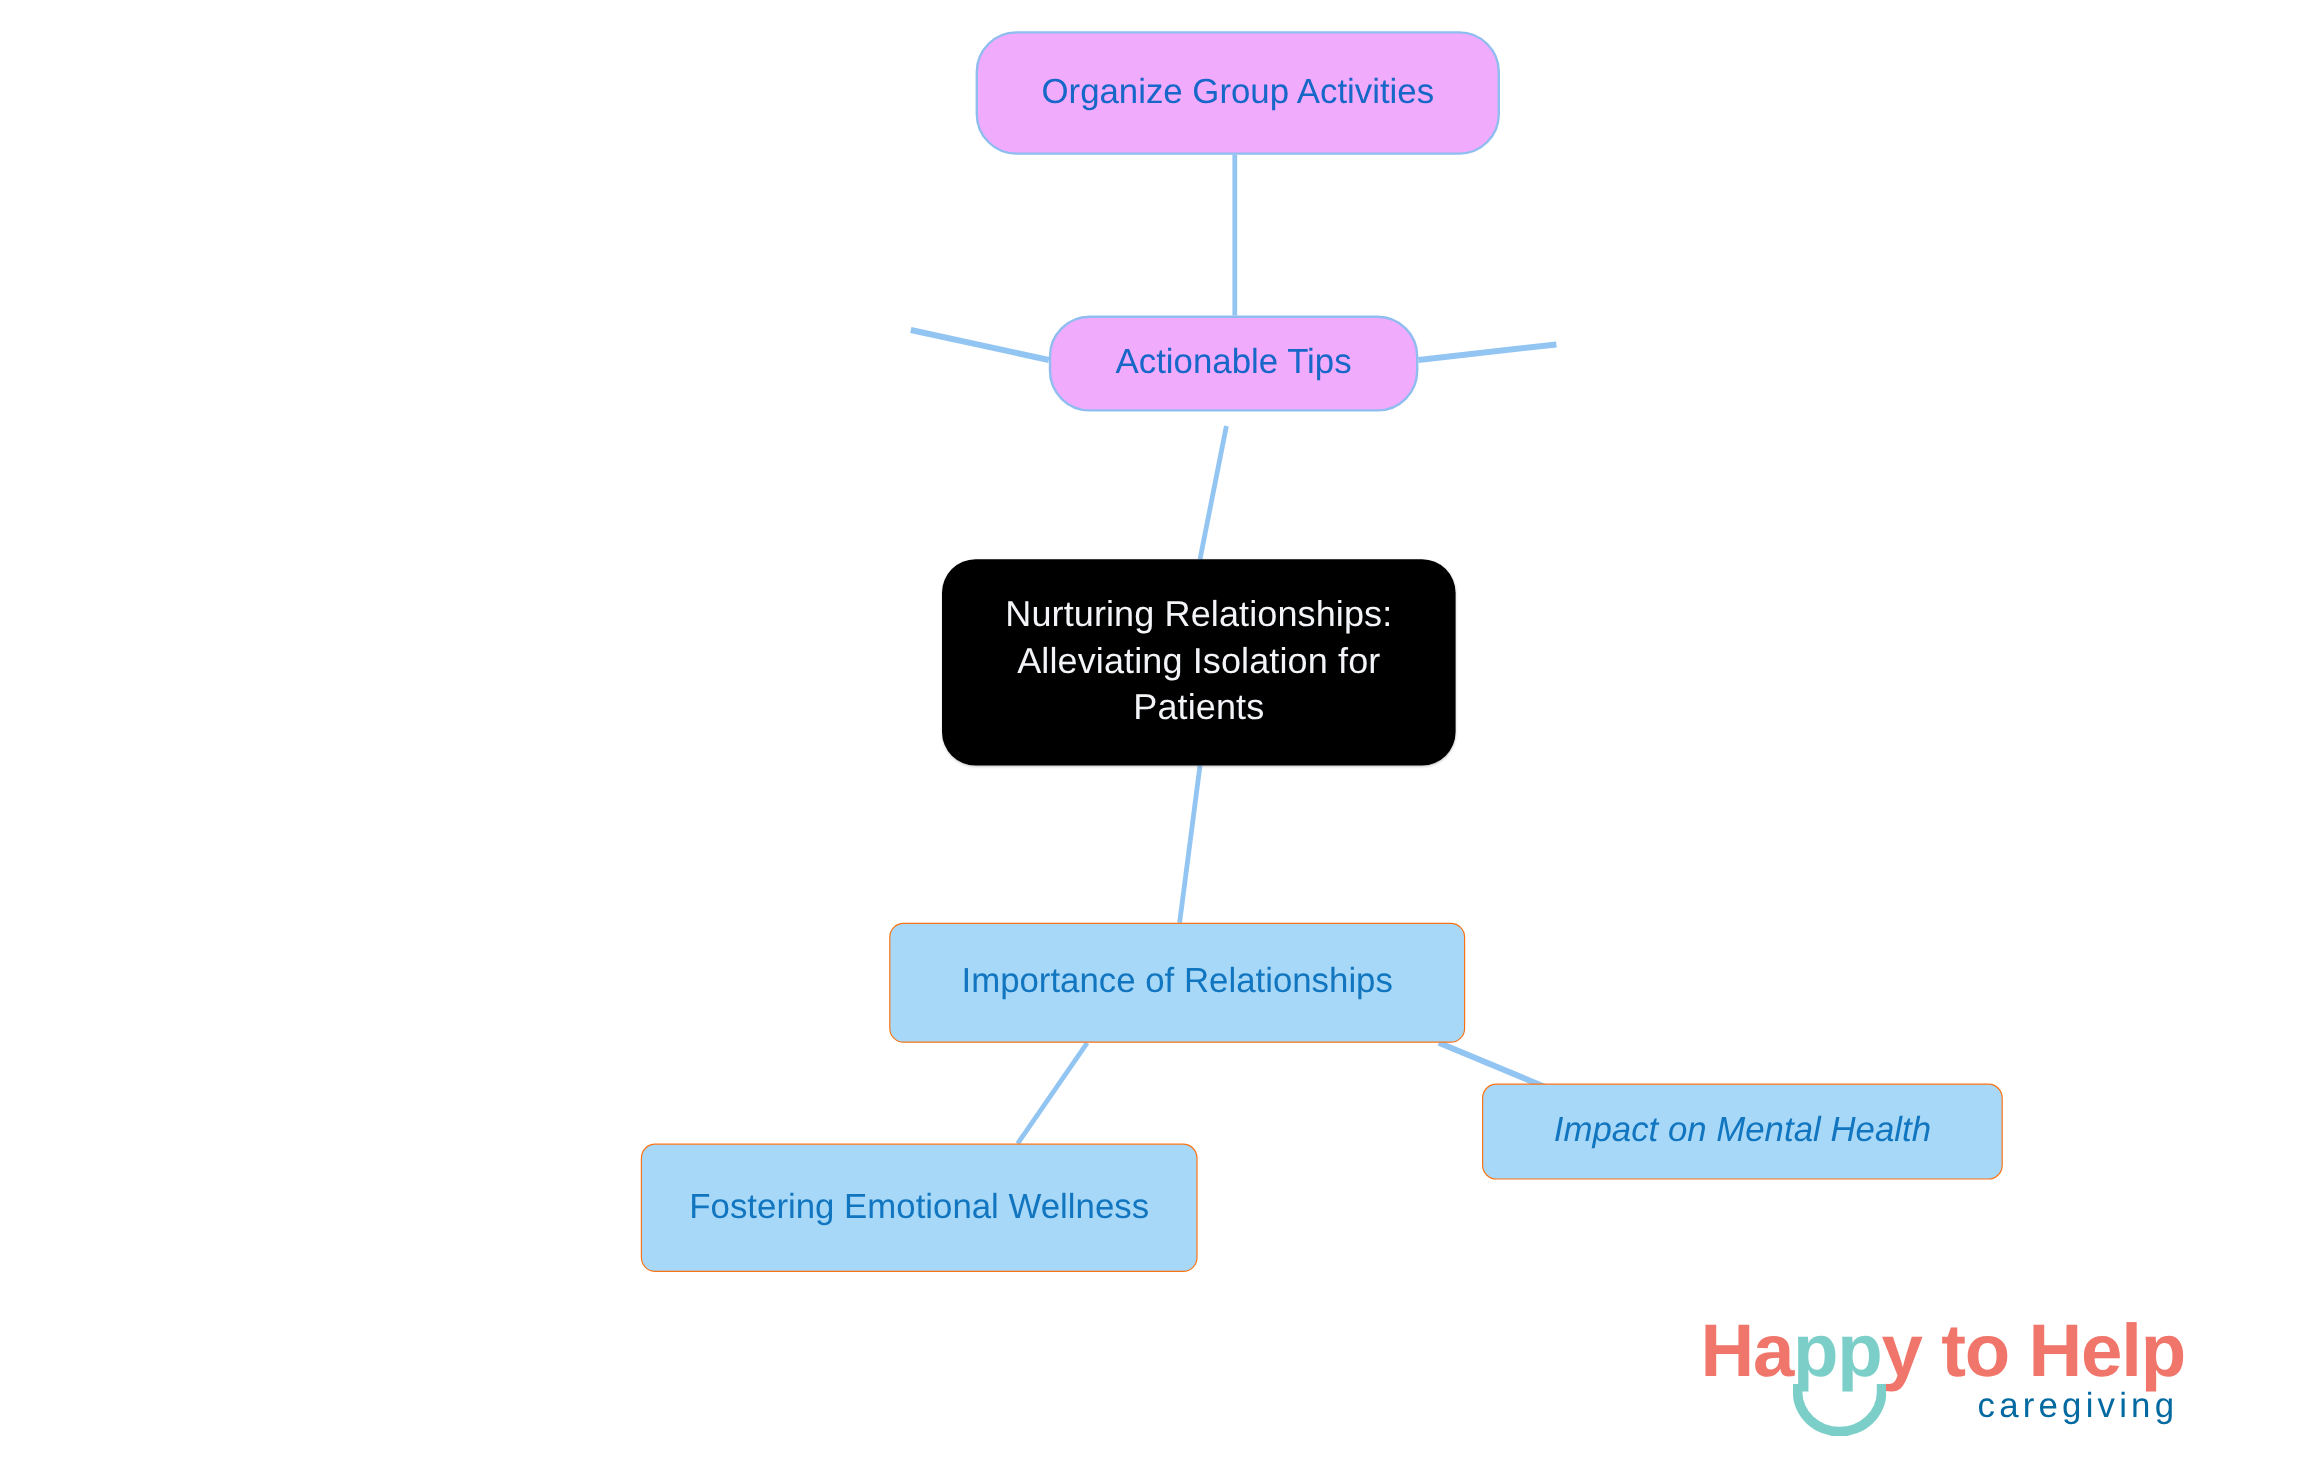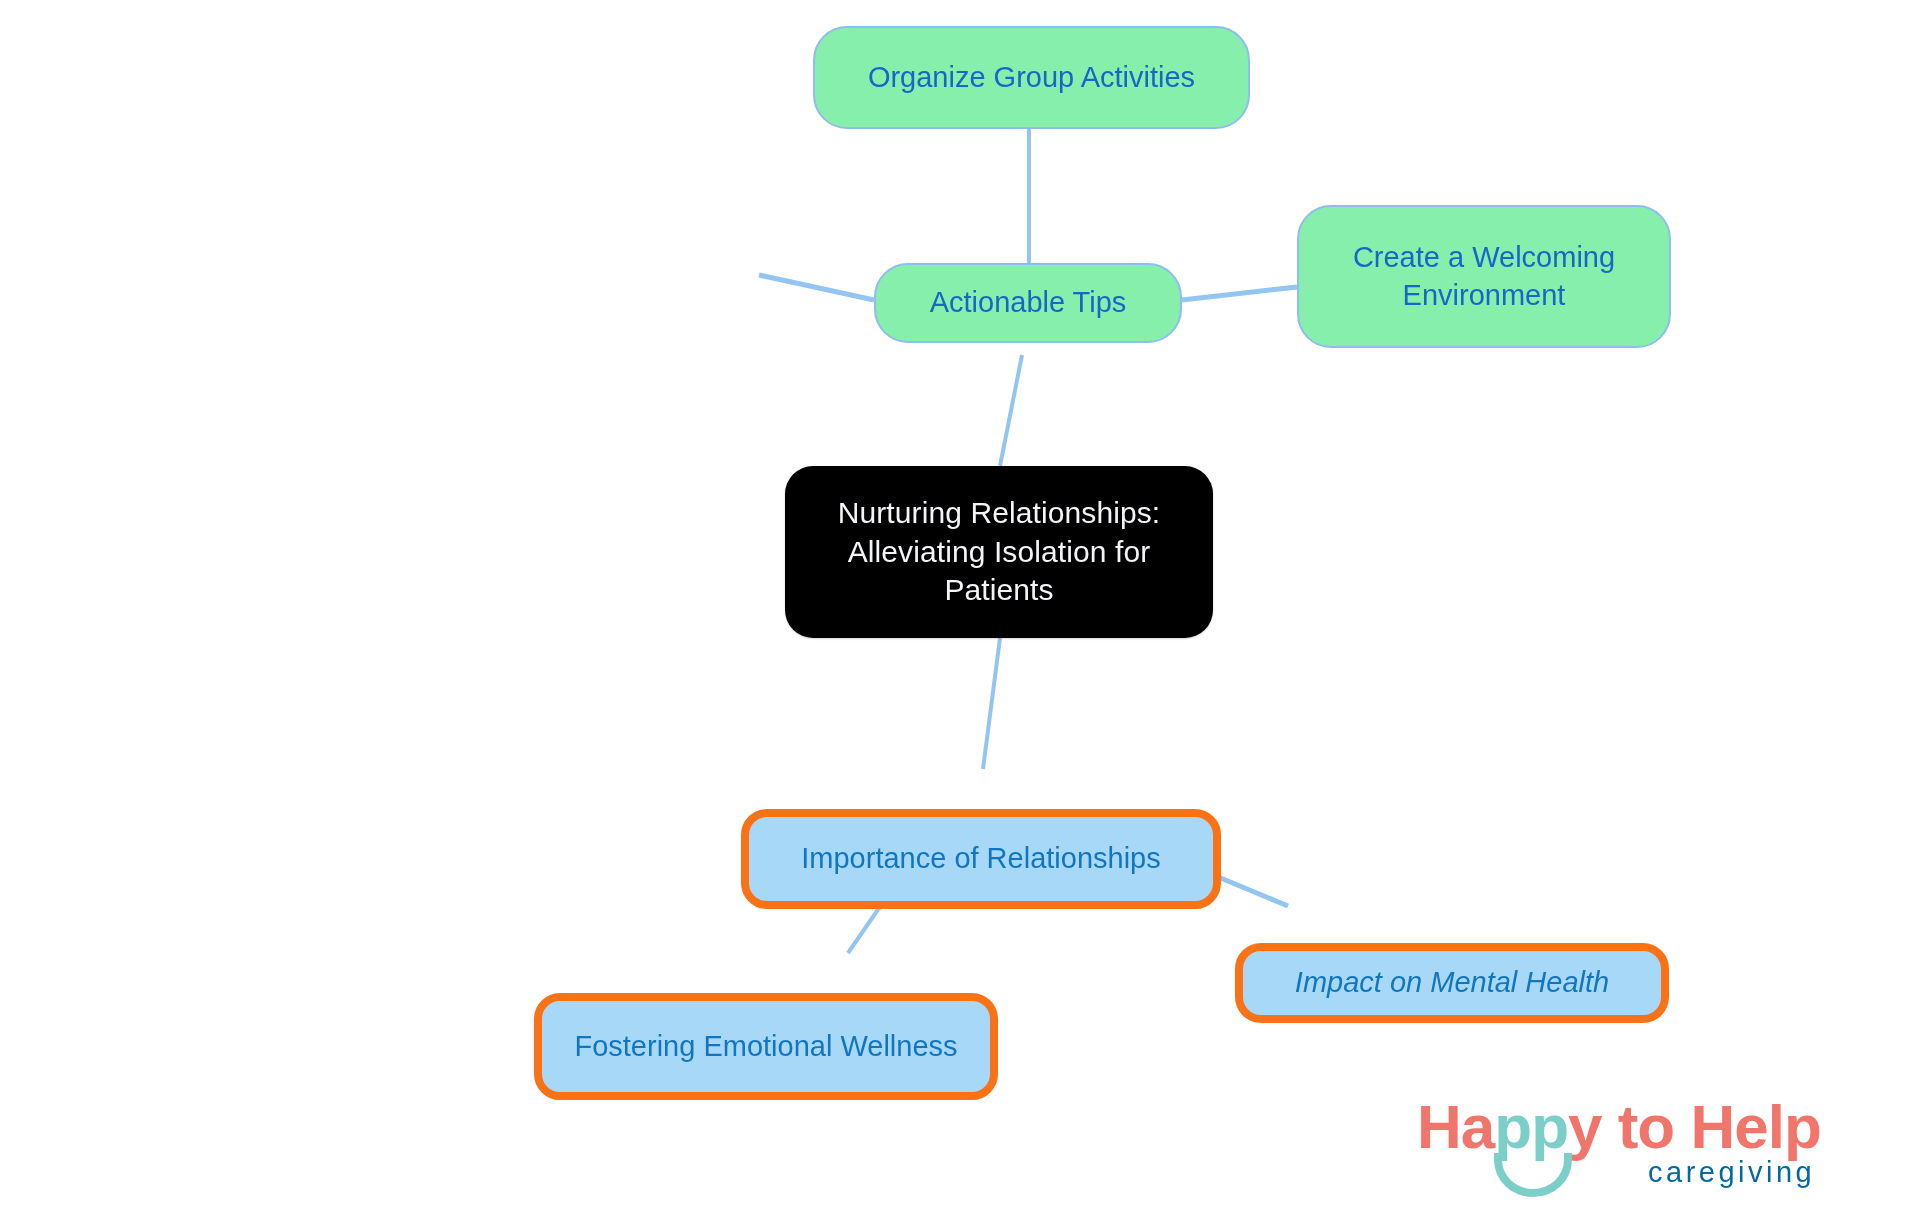--- a/index.html
+++ b/index.html
@@ -37,33 +37,32 @@
   }
   .node-root {
     background: #000000;
     color: #f2f4f7;
     border-radius: 28px;
     font-size: 30px;
     letter-spacing: 0.1px;
     box-shadow: 0 1px 2px rgba(0,0,0,0.18);
   }
   .node-branch-a {
-    background: #86efac;
+    background: #f0abfc;
     border: 2px solid #8fbdf0;
     color: #1667c8;
     border-radius: 34px;
     font-size: 29px;
   }
   .node-branch-b {
     background: #a8d8f8;
-    border: 8px solid #f97316;
+    border: 1px solid #f97316;
     color: #1176bf;
-    border-radius: 26px;
+    border-radius: 12px;
     font-size: 29px;
-    margin-top: 40px;
   }
   
   #logo {
     position: absolute;
     left: 1417px;
     top: 1096px;
     width: 480px;
     height: 110px;
   }
   .logo-word {
@@ -130,24 +129,20 @@
 
   <div class="node node-branch-a" style="left:874px; top:263px; width:308px; height:80px;">
     <span>Actionable Tips</span>
   </div>
 
   <div class="node node-branch-a" style="left:813px; top:26px; width:437px; height:103px;">
     <span>Organize Group Activities</span>
   </div>
 
 
-  <div class="node node-branch-a" style="left:1297px; top:205px; width:374px; height:143px;">
-    <span>Create a Welcoming
-Environment</span>
-  </div>
 
   <div class="node node-branch-b" style="left:741px; top:769px; width:480px; height:100px;">
     <span>Importance of Relationships</span>
   </div>
 
   <div class="node node-branch-b" style="left:534px; top:953px; width:464px; height:107px;">
     <span>Fostering Emotional Wellness</span>
   </div>
 
   <div class="node node-branch-b" style="left:1235px; top:903px; width:434px; height:80px;font-style:italic;">

